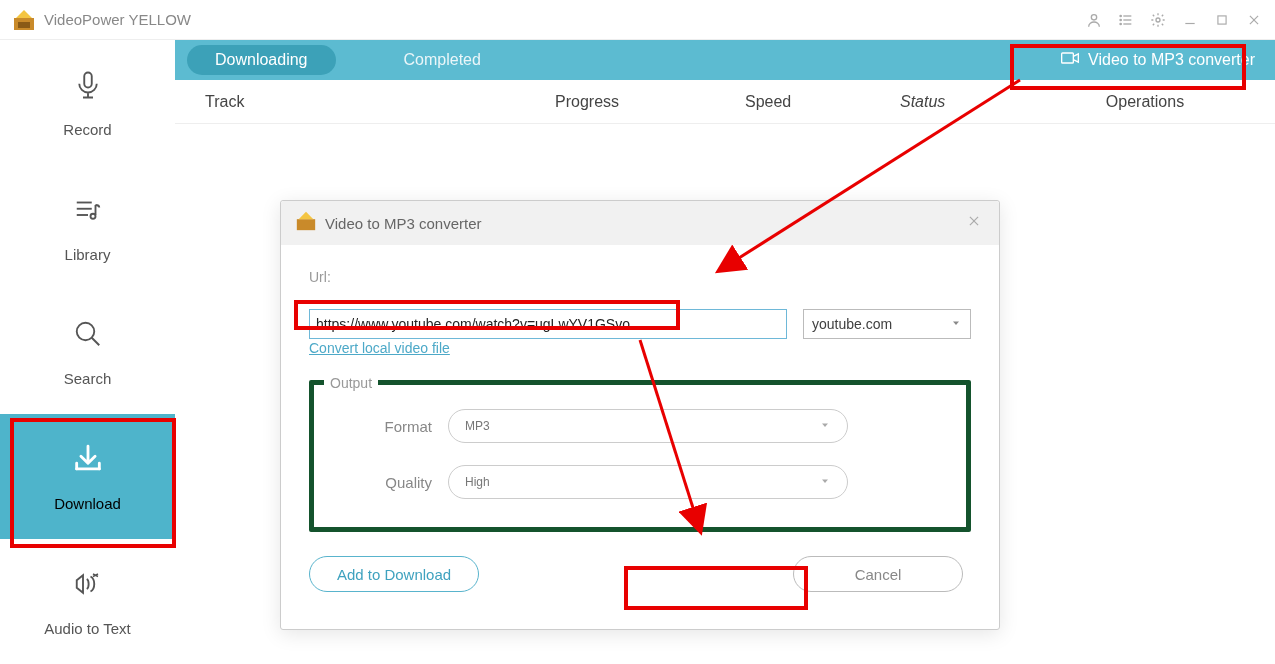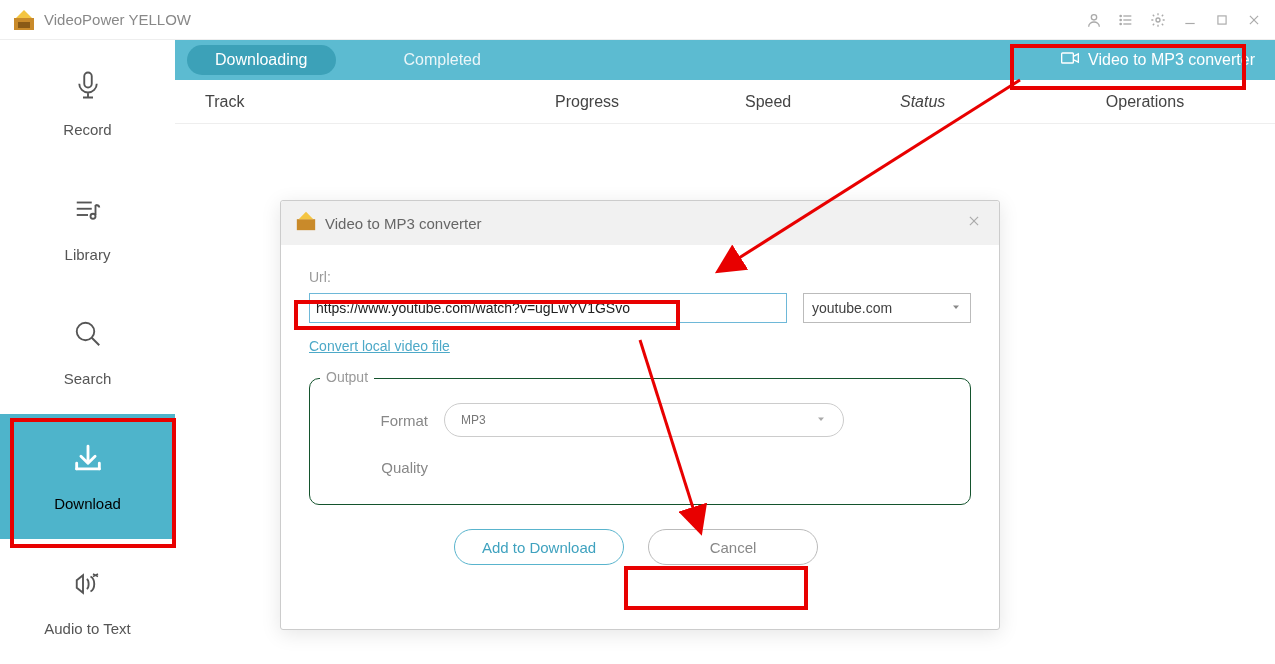--- a/index.html
+++ b/index.html
@@ -31,32 +31,32 @@
 .col-progress { width: 190px; }
 .col-speed { width: 155px; }
 .col-status { width: 145px; font-style: italic; }
 .col-ops { flex: 1; text-align: center; }
 
 .dialog { position: absolute; left: 280px; top: 200px; width: 720px; height: 430px; background: #fff; border: 1px solid #ccc; border-radius: 3px; box-shadow: 0 4px 20px rgba(0,0,0,0.1); }
 .dlg-title { height: 44px; background: #f1f1f1; display: flex; align-items: center; padding: 0 14px; border-radius: 3px 3px 0 0; }
 .dlg-title-text { color: #666; font-size: 15px; margin-left: 8px; flex: 1; }
 .dlg-close { color: #aaa; cursor: pointer; font-size: 16px; padding: 4px; }
 .dlg-body { padding: 24px 28px 16px 28px; }
-.url-label { color: #999; font-size: 14px; margin-bottom: 8px; }
-.url-row { display: flex; gap: 16px; margin-bottom: 14px; }
+.url-label { color: #999; font-size: 14px; margin-bottom: 24px; }
+.url-row { display: flex; gap: 16px; }
 .url-input { width: 484px; height: 30px; border: 1px solid #6eb8d8; padding: 0 6px; font-size: 14px; color: #222; }
 .site-select { width: 170px; height: 30px; border: 1px solid #bbb; padding: 4px 8px; font-size: 14px; color: #404040; background: #fff; display: flex; align-items: center; justify-content: space-between; cursor: pointer; }
 .convert-link { color: #4da9c8; font-size: 14px; text-decoration: underline; cursor: pointer; display: inline-block; margin-bottom: 24px; }
-.output-group { border: 1px solid #14532d; border-radius: 10px; padding: 24px 24px 28px 24px; position: relative; margin-bottom: 24px; }
+.output-group { border: 5px solid #14532d; border-radius: 2px; padding: 24px 24px 28px 24px; position: relative; margin-bottom: 24px; }
 .output-legend { position: absolute; top: -10px; left: 10px; background: #fff; padding: 0 6px; color: #999; font-size: 14px; }
 .out-row { display: flex; align-items: center; margin-bottom: 22px; }
 .out-row:last-child { margin-bottom: 0; }
 .out-label { width: 110px; text-align: right; color: #888; font-size: 15px; padding-right: 16px; }
 .out-select { flex: 1; max-width: 400px; height: 34px; border: 1px solid #ccc; border-radius: 17px; padding: 0 16px; display: flex; align-items: center; justify-content: space-between; color: #777; font-size: 12px; cursor: pointer; }
-.dlg-footer { display: flex; justify-content: center; gap: 24px; padding-right: 8px; }
+.dlg-footer { display: flex; justify-content: space-between; gap: 24px; padding-right: 8px; }
 .btn-pill { width: 170px; height: 36px; border: 1px solid #bbb; border-radius: 18px; background: #fff; display: flex; align-items: center; justify-content: center; font-size: 15px; cursor: pointer; }
 .btn-primary-outline { border-color: #59b4cd; color: #3fa2bf; }
 .btn-cancel { color: #888; }
 
 .red-box { position: absolute; border: 4px solid #e80000; pointer-events: none; }
 .red-box.r1 { left: 1010px; top: 44px; width: 236px; height: 46px; }
 .red-box.r2 { left: 10px; top: 418px; width: 166px; height: 130px; }
 .red-box.r3 { left: 294px; top: 300px; width: 386px; height: 30px; }
 .red-box.r4 { left: 624px; top: 566px; width: 184px; height: 44px; }
 .arrow { position: absolute; pointer-events: none; }
@@ -225,20 +225,26 @@
         <div class="out-label">Format</div>
         <div class="out-select">
           <span>MP3</span>
           <span><svg viewBox="0 0 24 24" width="12" height="12" fill="#aaa">
                 <polygon points="6,9 18,9 12,16"></polygon>
               </svg></span>
         </div>
       </div>
       <div class="out-row">
         <div class="out-label">Quality</div>
+        <div class="out-select">
+          <span>High</span>
+          <span><svg viewBox="0 0 24 24" width="12" height="12" fill="#aaa">
+                <polygon points="6,9 18,9 12,16"></polygon>
+              </svg></span>
+        </div>
       </div>
     </div>
     <div class="dlg-footer">
       <div class="btn-pill btn-primary-outline">Add to Download</div>
       <div class="btn-pill btn-cancel">Cancel</div>
     </div>
   </div>
 </div>
 
 <div class="red-box r1"></div>

